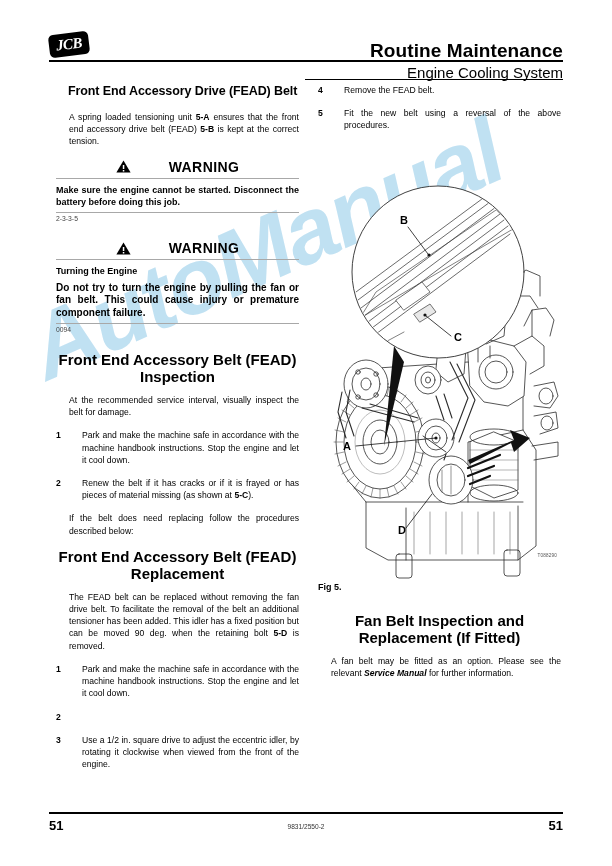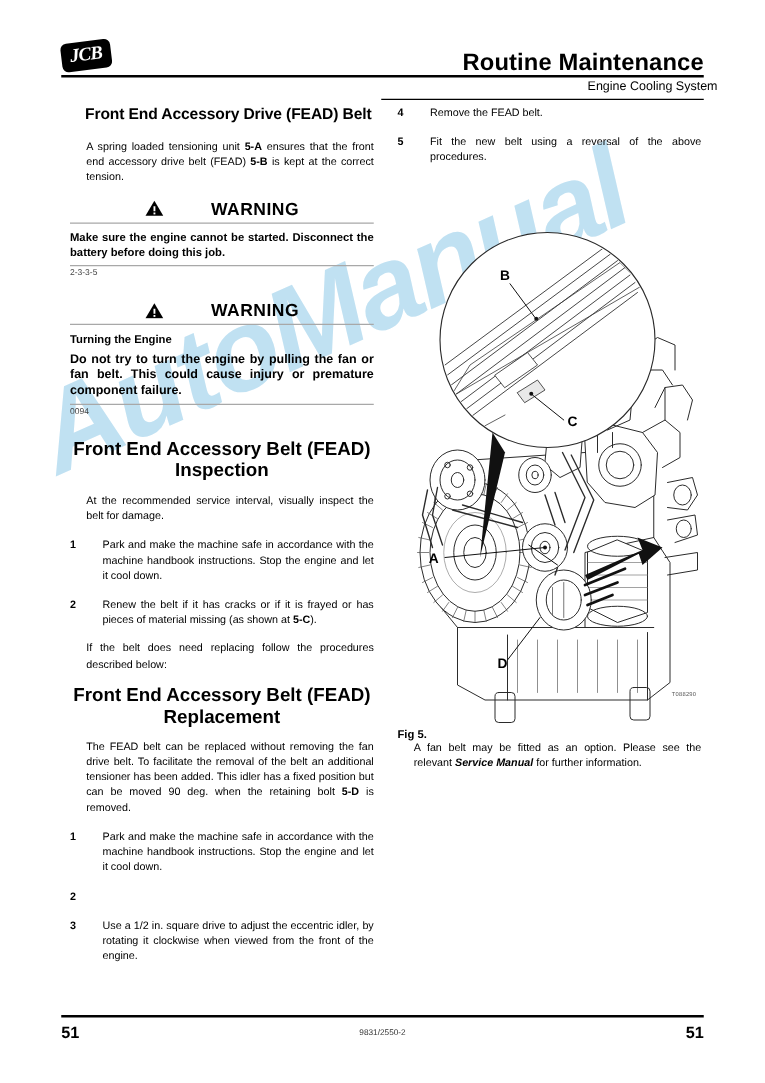--- a/index.html
+++ b/index.html
@@ -85,23 +85,23 @@
   .header-rule {
     position: absolute;
     left: 49px;
     right: 49px;
     top: 60px;
     height: 1.6px;
     background: #000;
   }
   .header-sub {
     position: absolute;
-    right: 38px;
+    right: 49px;
     top: 64px;
-    font-size: 10px;
+    font-size: 15px;
     text-align: right;
   }
   .header-rule2 {
     position: absolute;
     left: 305px;
     right: 49px;
     top: 79px;
     height: 1px;
     background: #000;
   }
@@ -516,20 +516,21 @@
         <text x="136" y="191" font-family="Liberation Sans, sans-serif" font-size="11" font-weight="bold" fill="#000">C</text>
         <text x="25" y="300" font-family="Liberation Sans, sans-serif" font-size="11" font-weight="bold" fill="#000">A</text>
         <text x="80" y="384" font-family="Liberation Sans, sans-serif" font-size="11" font-weight="bold" fill="#000">D</text>
       </svg>
 
       <div class="fig-code">T088290</div>
     </div>
 
     <div class="fig-caption">Fig 5.</div>
 
+    <h3 class="sub" style="margin-top:20px">Fan Belt Inspection and Replacement (If Fitted)</h3>
     <p class="body"><span>A fan belt may be fitted as an option. Please see the relevant </span><i class="svc">Service Manual</i><span> for further information.</span></p>
 
   </div>
 
   <div class="footer-rule"></div>
   <div class="footer-left">51</div>
   <div class="footer-center">9831/2550-2</div>
   <div class="footer-right">51</div>
 
 </div>

